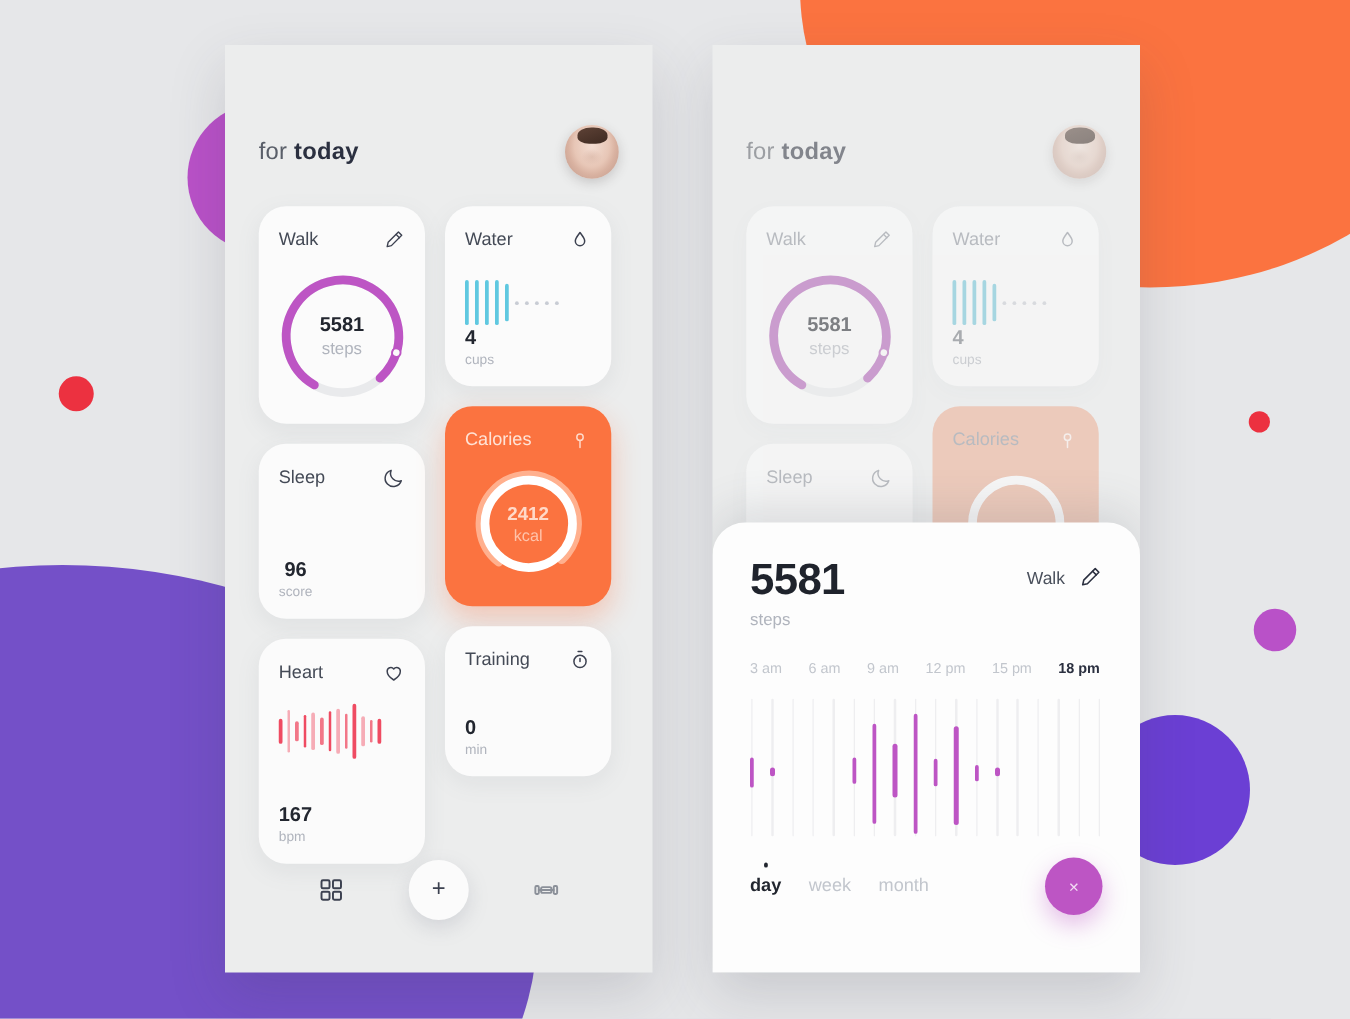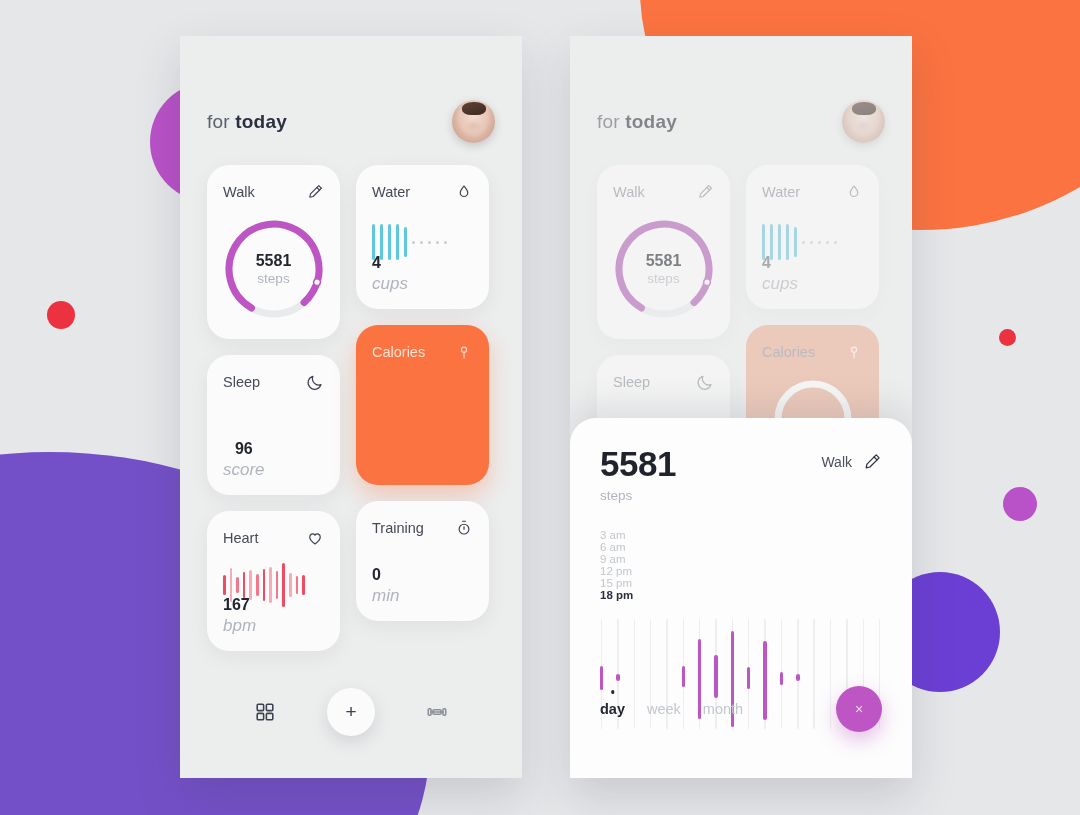--- a/index.html
+++ b/index.html
@@ -78,21 +78,21 @@
   .col { display: flex; flex-direction: column; gap: 16px; width: 133px; }
   .card {
     background: #fbfbfb; border-radius: 22px;
     box-shadow: 0 6px 18px rgba(120,125,140,.10);
     padding: 18px 16px 16px; position: relative;
   }
   .card-head { display: flex; align-items: center; justify-content: space-between; }
   .card-title { font-size: 14.5px; color: #444a56; }
   .card-icon { width: 18px; height: 18px; display: block; }
   .big-num { font-size: 16px; font-weight: 700; color: #22262f; line-height: 1.25; }
-  .unit { font-size: 17px; color: #b0b4bd; line-height: 1.3; font-style: italic; }
+  .unit { font-size: 11px; color: #b0b4bd; line-height: 1.3; }
 
   
   #card-walk { height: 174px; }
   .ring-wrap { position: absolute; left: 50%; top: 52px; transform: translateX(-50%); width: 104px; height: 104px; }
   .ring-center {
     position: absolute; inset: 0; display: flex; flex-direction: column;
     align-items: center; justify-content: center; gap: 1px;
   }
   .ring-center .v { font-size: 16px; font-weight: 700; color: #22262f; }
   .ring-center .u { font-size: 13.5px; color: #b0b4bd; }
@@ -110,21 +110,21 @@
   #card-cal {
     height: 160px; background: #fb7340;
     box-shadow: 0 10px 22px rgba(251,115,64,.32);
   }
   #card-cal .card-title { color: #ffe3d6; }
   .cal-ring { position: absolute; left: 50%; top: 48px; transform: translateX(-50%); width: 92px; height: 92px; }
   .cal-ring .v { font-size: 15px; font-weight: 700; color: #ffd9c8; }
   .cal-ring .u { font-size: 13px; color: #ffc3aa; }
 
   
-  #card-heart { height: 140px; }
+  #card-heart { height: 180px; }
   .hr-bars { display: flex; align-items: center; gap: 4px; height: 44px; margin-top: 16px; }
   .hr { width: 2.6px; border-radius: 2px; background: #ef4b62; }
 
   
   #card-train { height: 120px; }
 
   
   .nav {
     position: absolute; left: 0; right: 0; bottom: 42px;
     display: flex; align-items: center; justify-content: space-around; padding: 0 48px;
@@ -150,21 +150,21 @@
     background: #fdfdfd; border-radius: 26px 26px 0 0;
     box-shadow: 0 -10px 34px rgba(80,85,100,.16);
     padding: 28px 30px 0;
   }
   .sheet-top { display: flex; align-items: flex-start; justify-content: space-between; }
   .sheet-num { font-size: 35px; font-weight: 700; color: #1f232c; line-height: 1; letter-spacing: -.5px; }
   .sheet-unit { font-size: 13.5px; color: #b0b4bd; margin-top: 7px; }
   .sheet-right { display: flex; align-items: center; gap: 10px; padding-top: 6px; }
   .sheet-kind { font-size: 14px; color: #4a505c; }
 
-  .time-axis { display: flex; justify-content: space-between; margin-top: 26px; padding-right: 2px; flex-direction: column; }
+  .time-axis { display: flex; justify-content: space-between; margin-top: 26px; padding-right: 2px; }
   .tick { font-size: 11.5px; color: #c2c6cd; }
   .tick.active { color: #2b3040; font-weight: 700; }
 
   .chart { position: relative; height: 110px; margin-top: 18px; display: flex; justify-content: space-between; align-items: stretch; }
   .slot { position: relative; width: 4px; }
   .track { position: absolute; left: 1px; top: 0; bottom: 0; width: 1.4px; background: #eeeef0; border-radius: 1px; }
   .bar { position: absolute; left: 0; width: 3.4px; border-radius: 2px; background: #bd55c4; }
 
   .sheet-bottom {
     position: absolute; left: 30px; right: 30px; bottom: 46px;
@@ -300,20 +300,30 @@
           </div>
 
           <div class="card" id="card-cal">
             <div class="card-head">
               <span class="card-title">Calories</span>
               <svg class="card-icon" viewBox="0 0 24 24" fill="none" stroke="#ffd9c8" stroke-width="1.6" stroke-linecap="round" stroke-linejoin="round">
                   <circle cx="12" cy="9" r="3.4"></circle>
                   <path d="M12 12.5V20"></path>
                 </svg>
             </div>
+            <div class="cal-ring">
+              <svg viewBox="0 0 92 92" width="92" height="92">
+                <circle cx="46" cy="46" r="39" fill="none" stroke="#ffb08e" stroke-width="7" stroke-linecap="round" stroke-dasharray="190 245" transform="rotate(128 46 46)"></circle>
+                <circle cx="46" cy="46" r="35" fill="none" stroke="#ffffff" stroke-width="7"></circle>
+              </svg>
+              <div class="ring-center">
+                <span class="v">2412</span>
+                <span class="u">kcal</span>
+              </div>
+            </div>
           </div>
 
           <div class="card" id="card-train">
             <div class="card-head">
               <span class="card-title">Training</span>
               <svg class="card-icon" viewBox="0 0 24 24" fill="none" stroke="#3c4150" stroke-width="1.6" stroke-linecap="round" stroke-linejoin="round">
                   <circle cx="12" cy="13.5" r="6.5"></circle>
                   <path d="M12 10.5v3M10 3h4"></path>
                 </svg>
             </div>

